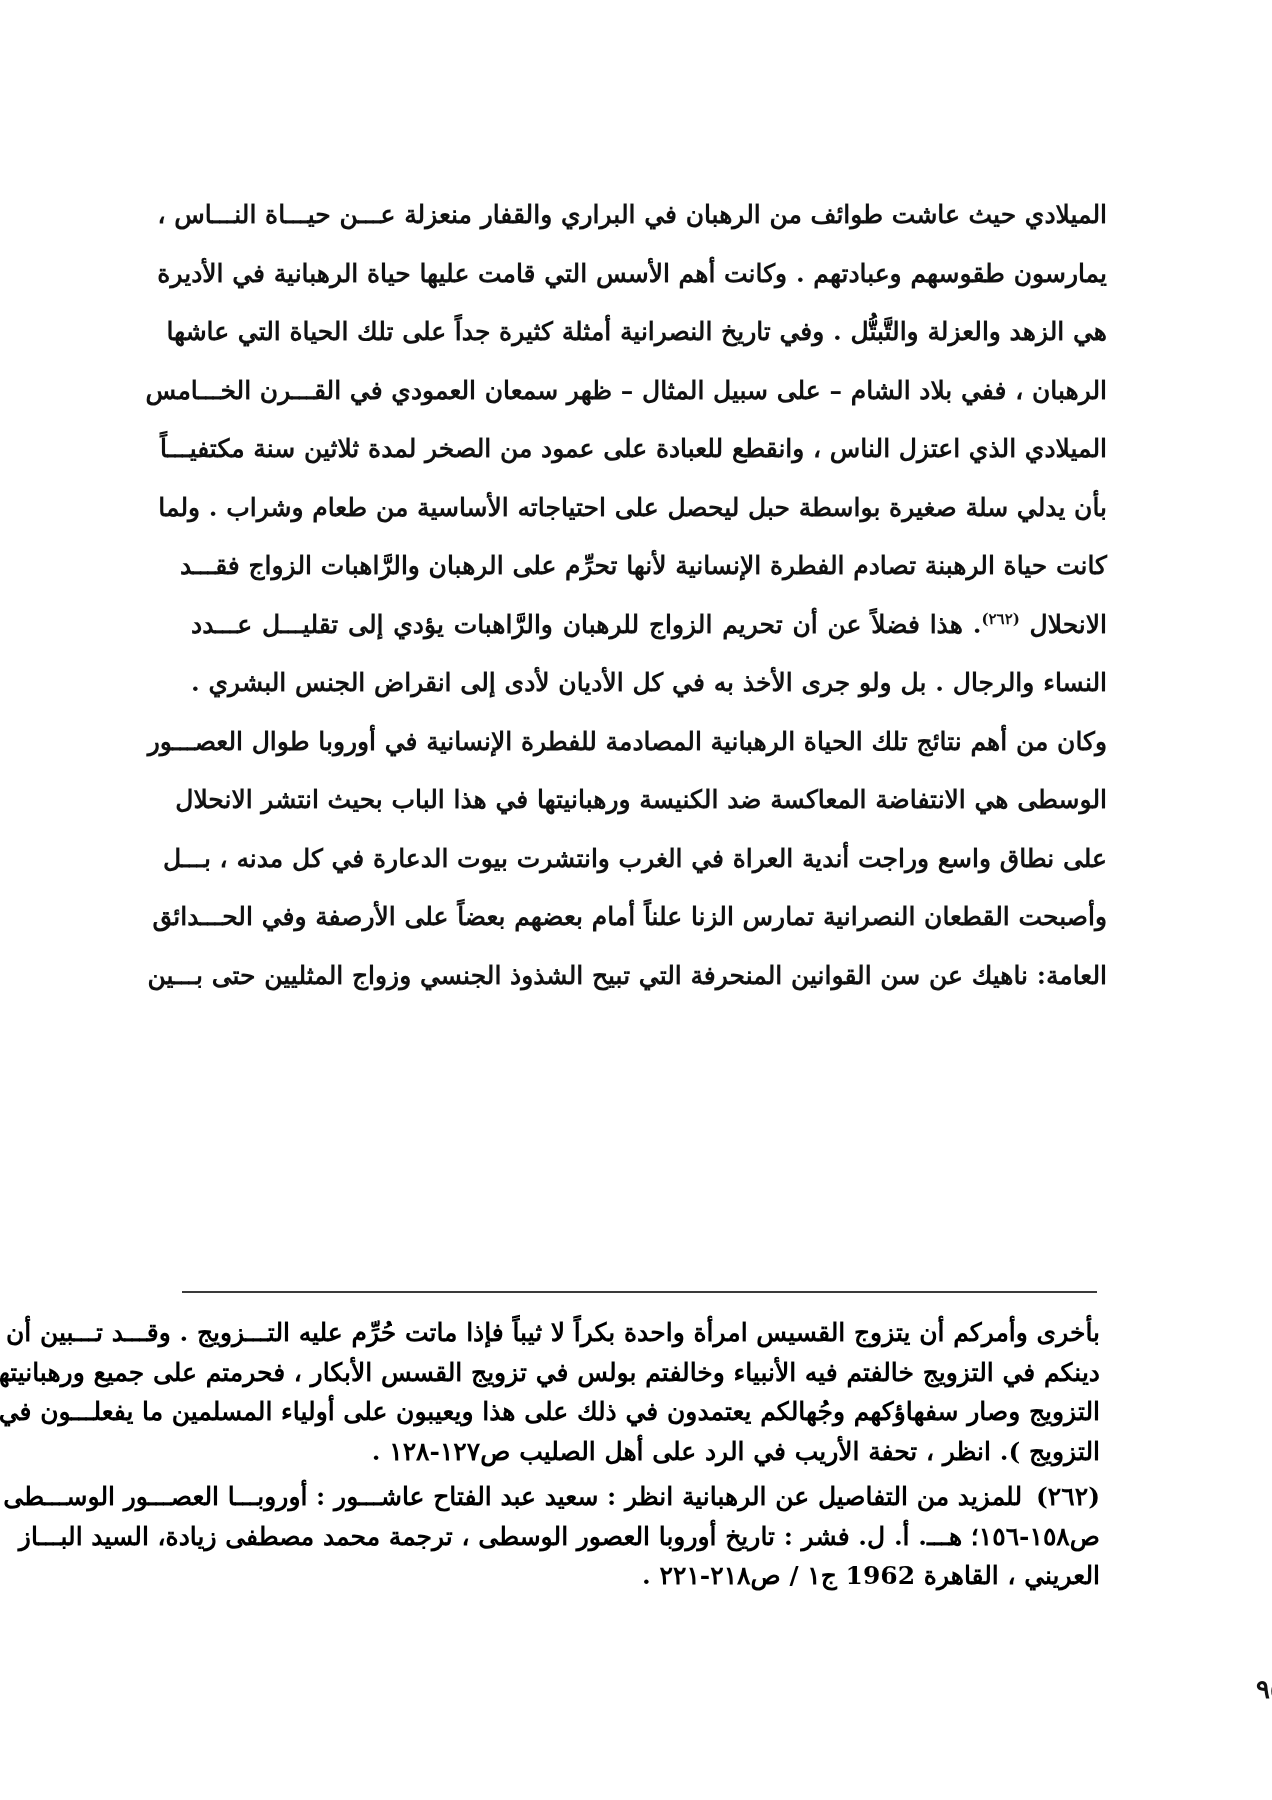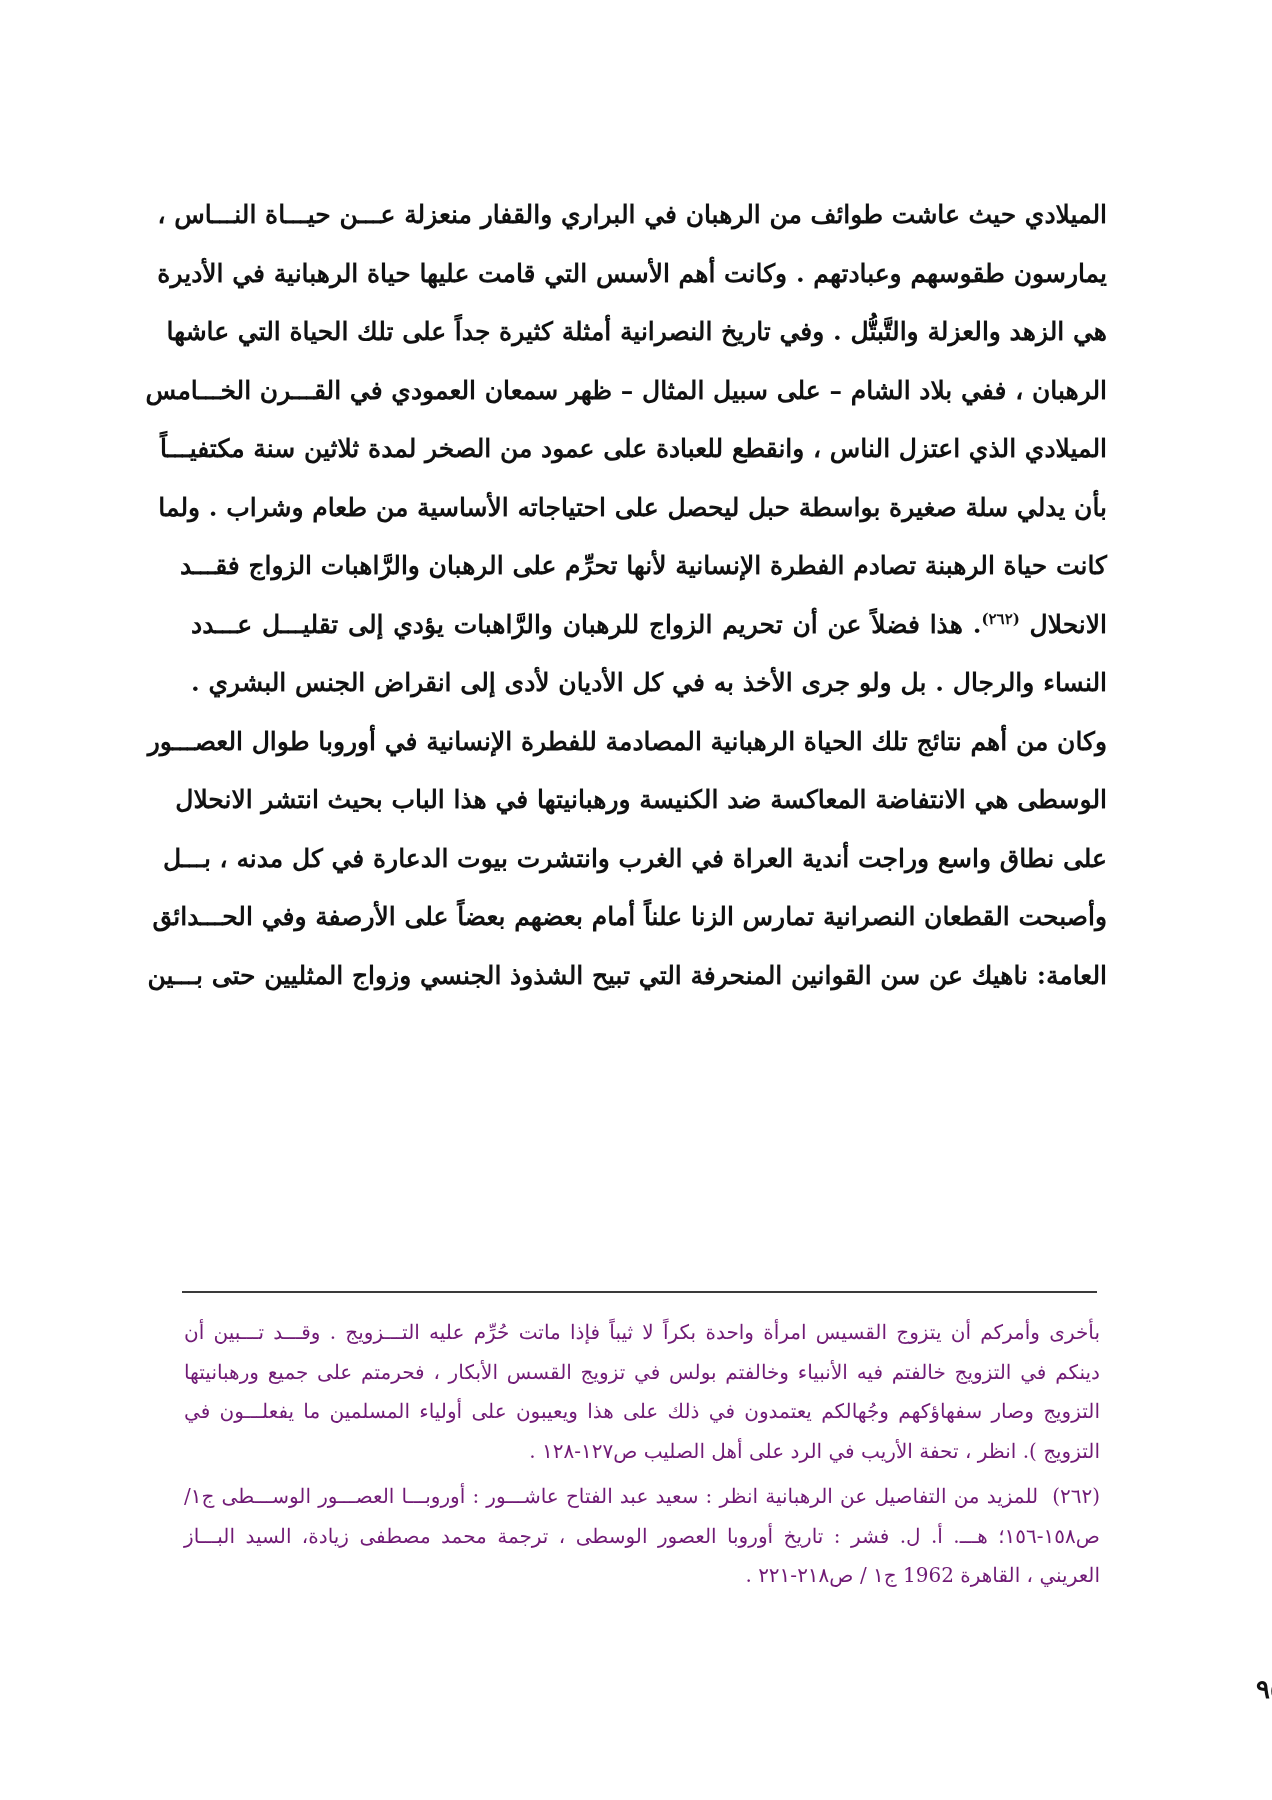--- a/index.html
+++ b/index.html
@@ -60,26 +60,26 @@
     .footnotes {
       position: absolute;
       left: 184px;
       width: 916px;
       top: 1313px;
       direction: rtl;
     }
     .fn-line {
       height: 39.5px;
       line-height: 39.5px;
-      font-size: 20px;
-      font-weight: normal;
+      font-size: 25px;
+      font-weight: bold;
       text-align: justify;
       text-align-last: justify;
       white-space: nowrap;
-      color: #701a75;
+      color: #000000;
     }
     .fn-line.last {
       text-align-last: right;
     }
     .fn-gap {
       height: 6px;
     }
     .fn-number {
       margin-left: 14px;
     }

